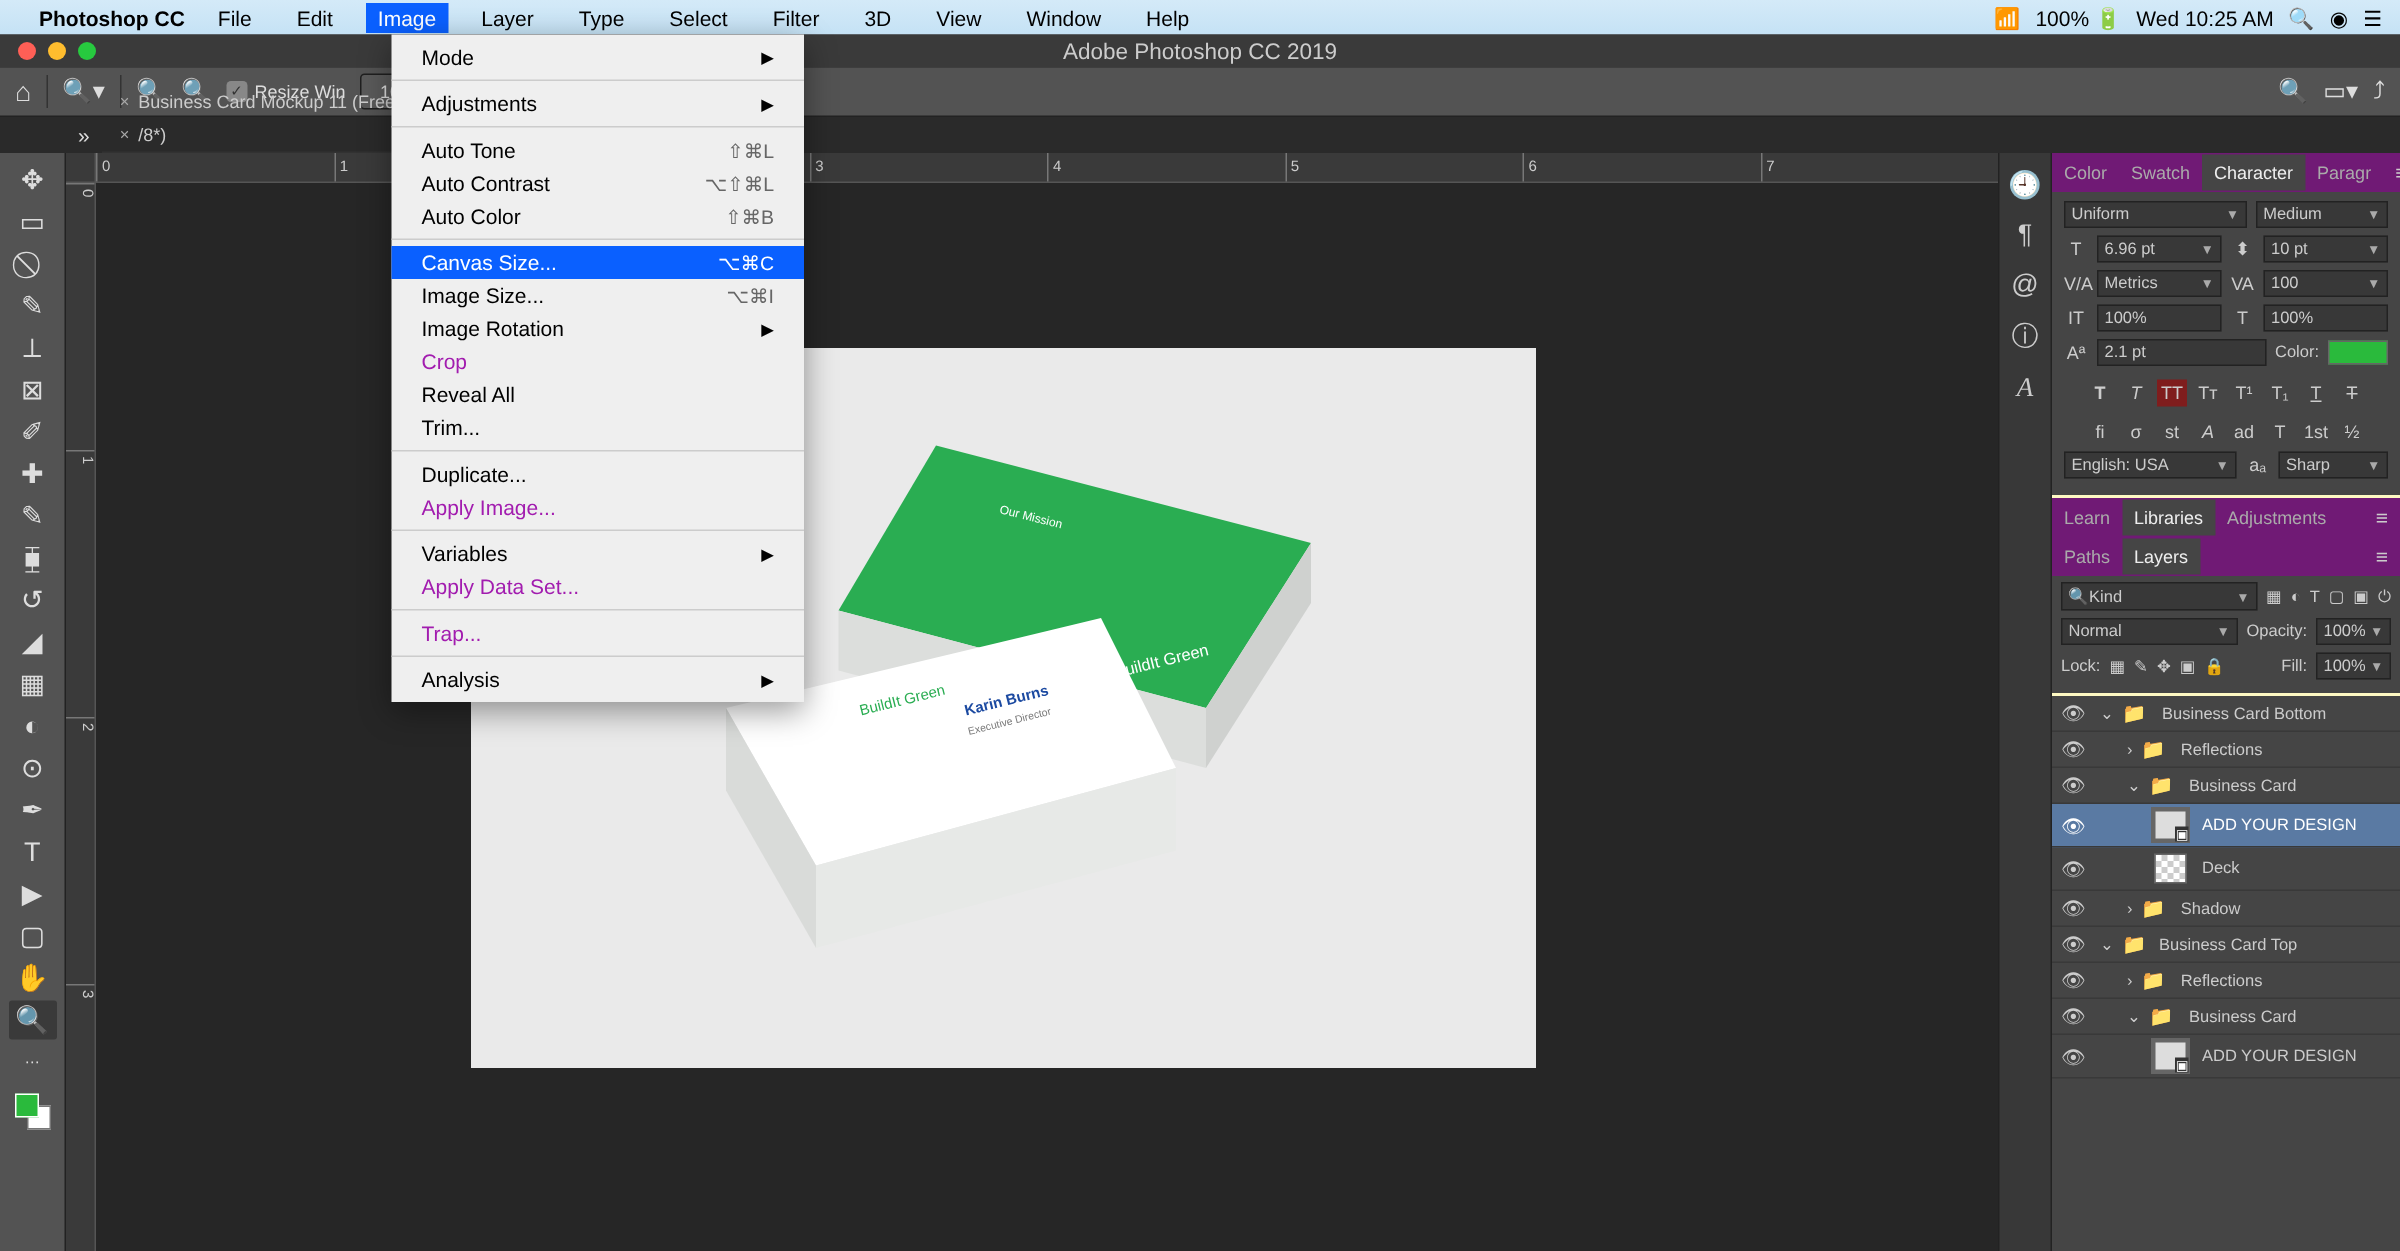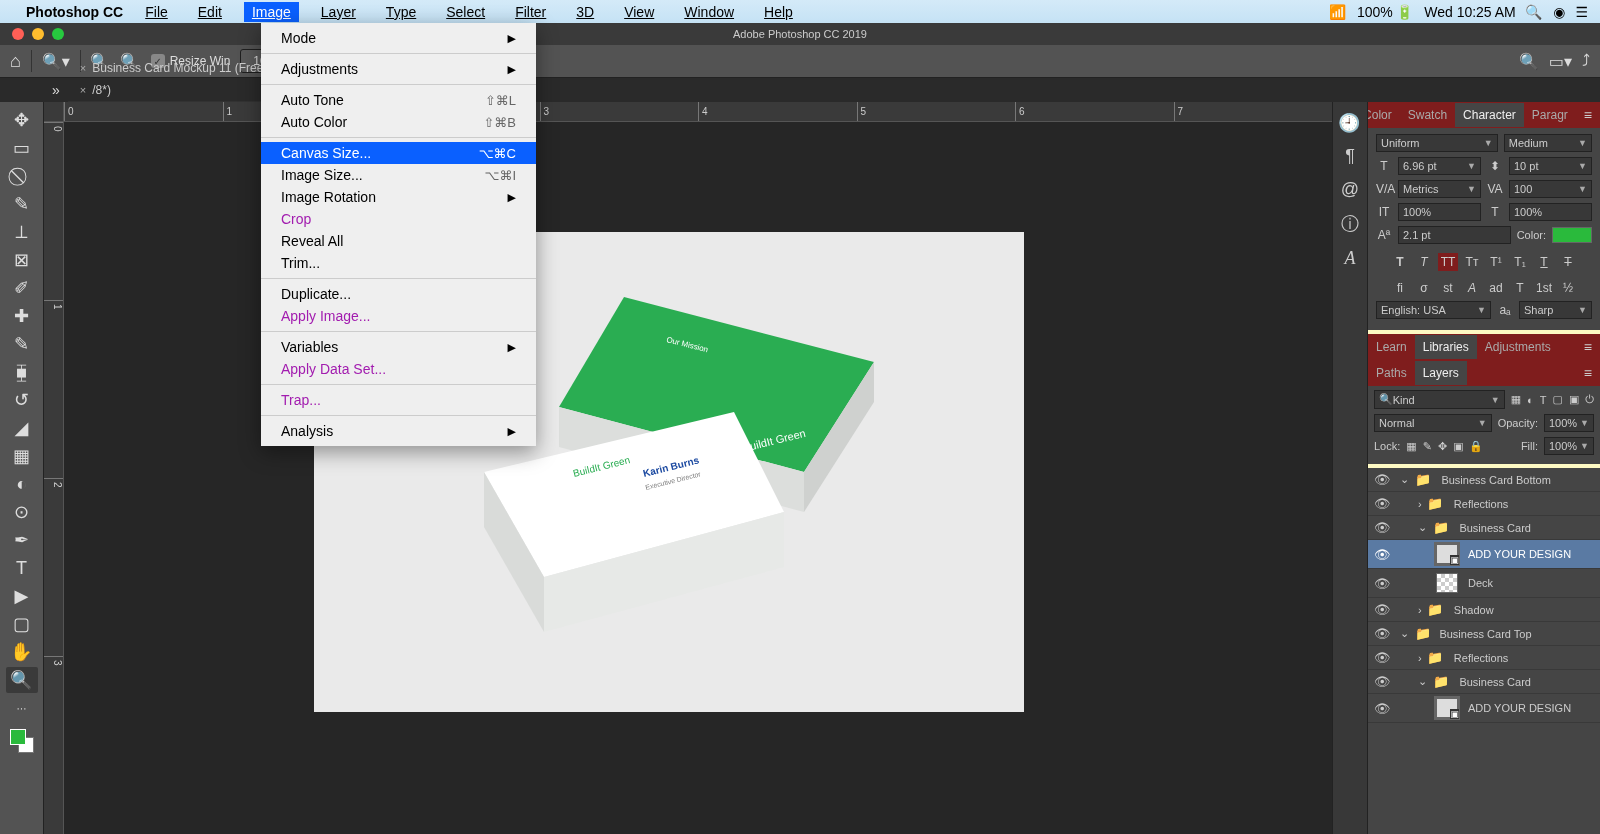--- a/index.html
+++ b/index.html
@@ -2,27 +2,27 @@
 <html><head>
 <meta charset="utf-8">
 <style>
 * { margin: 0; padding: 0; box-sizing: border-box; font-family: -apple-system, BlinkMacSystemFont, "Helvetica Neue", sans-serif; user-select: none; }
 body { width: 1600px; height: 834px; background: #323232; overflow: hidden; font-size: 13px; }
 
 
 .mac-menubar { height: 23px; background: linear-gradient(to bottom, #d4eaf8, #c5e2f5); display: flex; align-items: center; padding: 0 12px; color: #000; font-size: 14px; }
 .mac-menubar .apple-logo { font-size: 17px; margin-right: 14px; }
 .mac-menubar .app-name { font-weight: 700; margin-right: 14px; }
-.mac-menubar .menu-item { margin-right: 14px; padding: 2px 8px; cursor: default; text-decoration: underline; }
+.mac-menubar .menu-item { margin-right: 14px; padding: 2px 8px; cursor: default; }
 .mac-menubar .menu-item.active { background: #0a60ff; color: #fff; }
 .mac-menubar .spacer { flex: 1; }
 .mac-menubar .status-item { margin-left: 10px; display: flex; align-items: center; gap:4px;}
 
 
-.window-titlebar { height: 22px; background: #3a3a3a; display: flex; align-items: center; color: #ccc; font-size: 11px; position: relative; }
+.window-titlebar { height: 22px; background: #3a3a3a; display: flex; align-items: center; color: #ccc; font-size: 15px; position: relative; }
 .traffic-lights { display: flex; gap: 8px; padding-left: 12px; }
 .traffic-lights .dot { width: 12px; height: 12px; border-radius: 50%; }
 .dot.red { background: #ff5f56; } .dot.yellow { background: #ffbd2e; } .dot.green { background: #27c93f; }
 .window-titlebar .title { position: absolute; left: 50%; transform: translateX(-50%); }
 
 
 .option-bar { height: 33px; background: #535353; display: flex; align-items: center; padding: 0 10px; gap: 10px; color: #ddd; font-size: 12px; border-bottom:1px solid #222;}
 .option-bar .home-icon { font-size: 18px; }
 .option-bar .btn { background: #424242; padding: 4px 12px; border-radius: 3px; border:1px solid #1f1f1f; cursor: pointer; }
 .option-bar .btn.active { background: #5a5a5a; }
@@ -65,25 +65,25 @@
 .dropdown-menu .submenu-arrow { font-size:11px; }
 .dropdown-menu .shortcut { font-size:13px; color:#666; }
 .dropdown-menu .mitem.highlight .shortcut { color:#fff; }
 
 
 .side-strip { width: 36px; background: #383838; display:flex; flex-direction:column; align-items:center; padding-top:10px; gap:12px; border-left:1px solid #222; border-right:1px solid #222;}
 .side-strip .ic { color:#ccc; font-size:18px; cursor:pointer; }
 
 
 .right-panels { width: 232px; background: #454545; color: #ccc; display: flex; flex-direction: column; font-size: 11px; overflow:hidden;}
-.panel-tabs { display: flex; background: #7f1d1d; height: 26px; align-items: center; justify-content: flex-end; }
+.panel-tabs { display: flex; background: #701a75; height: 26px; align-items: center; }
 .panel-tabs .ptab { padding: 5px 8px; cursor: pointer; color:#aaa; font-size:12px;}
 .panel-tabs .ptab.active { background: #454545; color:#eee;}
 .panel-tabs .menu-dots { margin-left:auto; padding:0 8px; font-size:14px;}
-.panel-body { padding: 6px 8px; border-bottom:4px solid #fef9c3;}
+.panel-body { padding: 6px 8px; border-bottom:2px solid #fef9c3;}
 .field-row { display:flex; align-items:center; gap:6px; margin-bottom:5px;}
 .field-row .field { flex:1; background:#383838; border:1px solid #222; padding:2px 4px; display:flex; align-items:center; gap:3px; font-size:11px;}
 .field-row .label-icon { width:16px; text-align:center; font-size:12px;}
 .font-style-row { display:flex; gap:4px; justify-content:center; padding:4px 0;}
 .font-style-row .fs { width:20px; height:18px; display:flex; align-items:center; justify-content:center; font-size:12px; cursor:pointer;}
 .font-style-row .fs.active { background:#7f1d1d;}
 .color-swatch { width:40px; height:16px; background:#2aba3c; border:1px solid #666;}
 
 
 .layer-row { display:flex; align-items:center; padding:4px 6px; gap:6px; border-bottom:1px solid #393939; cursor:pointer;}
@@ -482,20 +482,24 @@
     <div class="mitem">
       <span>Adjustments</span>
       <span class="submenu-arrow">▶</span>
     </div>
     <div class="divider"></div>
     <div class="mitem">
       <span>Auto Tone</span>
       <span class="shortcut">⇧⌘L</span>
     </div>
     <div class="mitem">
+      <span>Auto Contrast</span>
+      <span class="shortcut">⌥⇧⌘L</span>
+    </div>
+    <div class="mitem">
       <span>Auto Color</span>
       <span class="shortcut">⇧⌘B</span>
     </div>
     <div class="divider"></div>
     <div class="mitem highlight">
       <span>Canvas Size...</span>
       <span class="shortcut">⌥⌘C</span>
     </div>
     <div class="mitem">
       <span>Image Size...</span>

